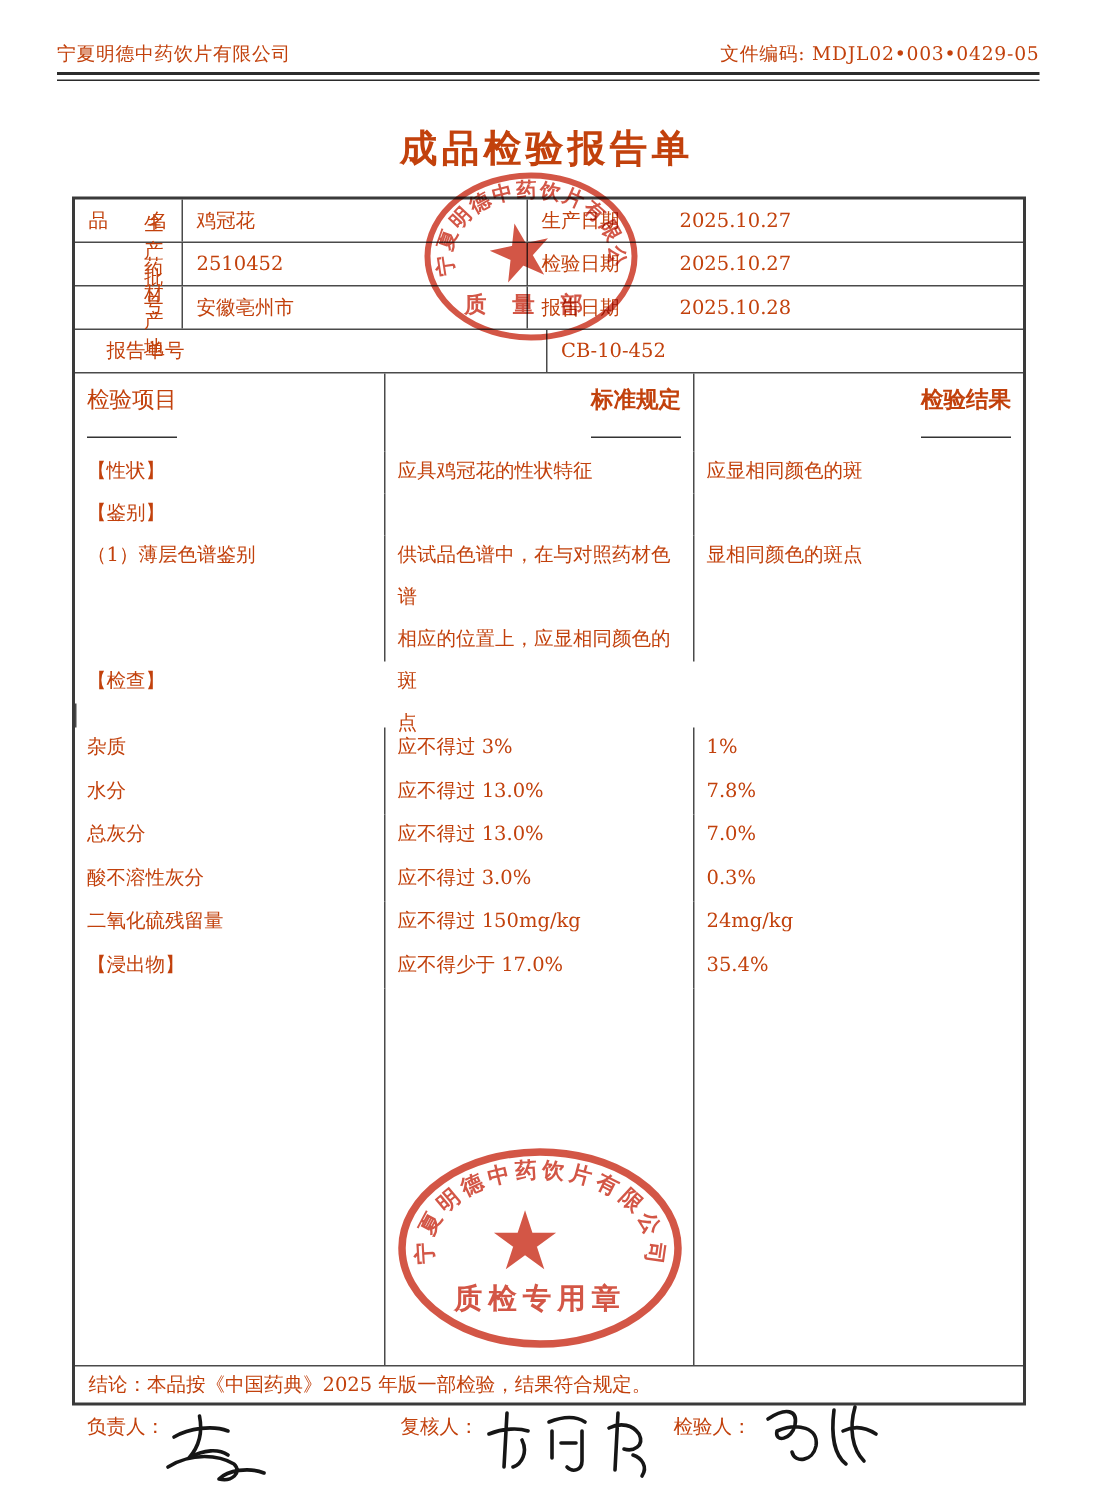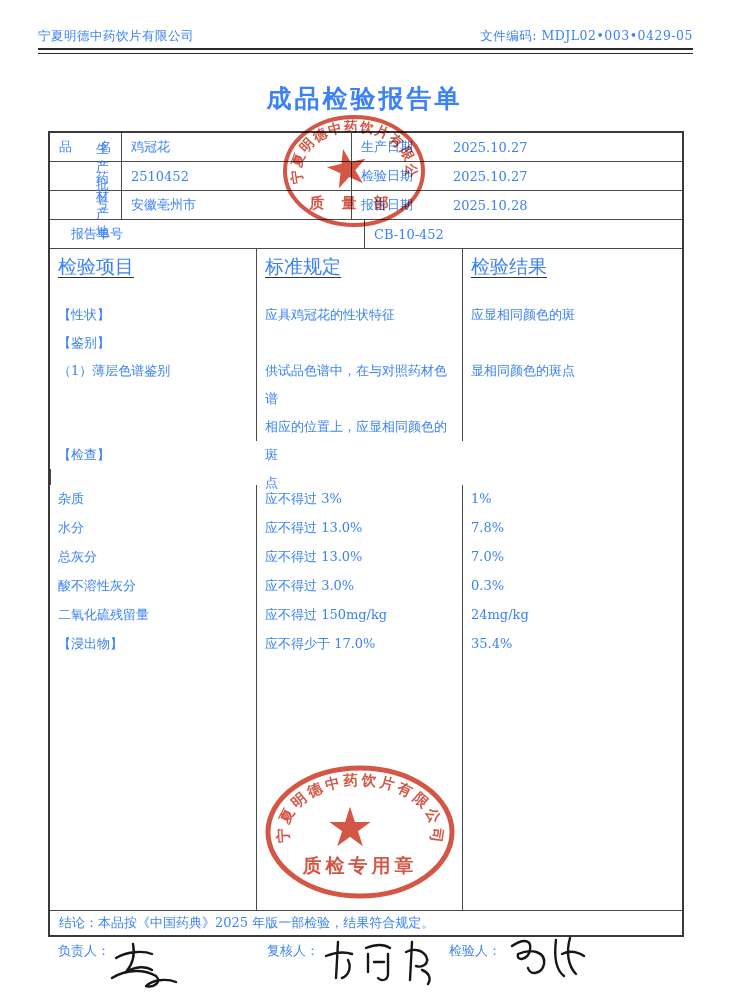--- a/index.html
+++ b/index.html
@@ -1,18 +1,18 @@
 <!DOCTYPE html>
 <html><head>
 <meta charset="utf-8">
 <style>
   html,body{margin:0;padding:0;background:#ffffff;}
   .sheet{
     position:relative;width:729px;height:1000px;background:#ffffff;
-    font-family:"DejaVu Serif","Liberation Serif",serif;color:#3b82f6;
+    font-family:"DejaVu Serif","Liberation Serif",serif;color:#c2410c;
     overflow:hidden;
   }
   
   .doc-header{
     position:absolute;left:38px;right:36px;top:28px;
     display:flex;justify-content:space-between;align-items:flex-end;
     font-size:12.5px;letter-spacing:.5px;
   }
   .hdr-rule{position:absolute;left:38px;right:36px;top:48px;height:3px;
     border-top:2px solid #2b2b2b;border-bottom:1px solid #2b2b2b;}
@@ -35,22 +35,22 @@
   .c-rvalue{flex:1;}
   
   .insp{height:661px;display:flex;flex-direction:column;box-sizing:border-box;}
   .irow{display:flex;box-sizing:border-box;}
   .irow .ic{box-sizing:border-box;padding:0 8px;line-height:28px;}
   .ic1{width:206px;}
   .ic2{width:206px;border-left:1px solid #4a4a4a;white-space:pre-line;}
   .ic3{flex:1;border-left:1px solid #4a4a4a;}
   .ihdr{height:52px;}
   .ihdr .ic{padding-top:7px;line-height:20px;}
-  .ihdr .ic2,.ihdr .ic3{text-align:left;}
-  .hdr-u{border-bottom:1px solid #333;padding-bottom:0;font-size:19px;}
+  .ihdr .ic2,.ihdr .ic3{text-align:right;font-weight:bold;}
+  .hdr-u{border-bottom:1px solid #333;padding-bottom:16px;font-size:15px;}
   .ifill{flex:1;}
   
   .concl{display:flex;align-items:center;height:25px;border-top:1px solid #4a4a4a;
     box-sizing:border-box;padding-left:9px;font-size:13px;}
   
   .sig-row{position:absolute;left:48px;top:938px;width:636px;height:60px;font-size:13px;}
   .sig-label{position:absolute;top:4px;}
   .sig-svg{position:absolute;}
   .sig-svg path{fill:none;stroke:#161616;stroke-width:2.4;stroke-linecap:round;stroke-linejoin:round;}
   

